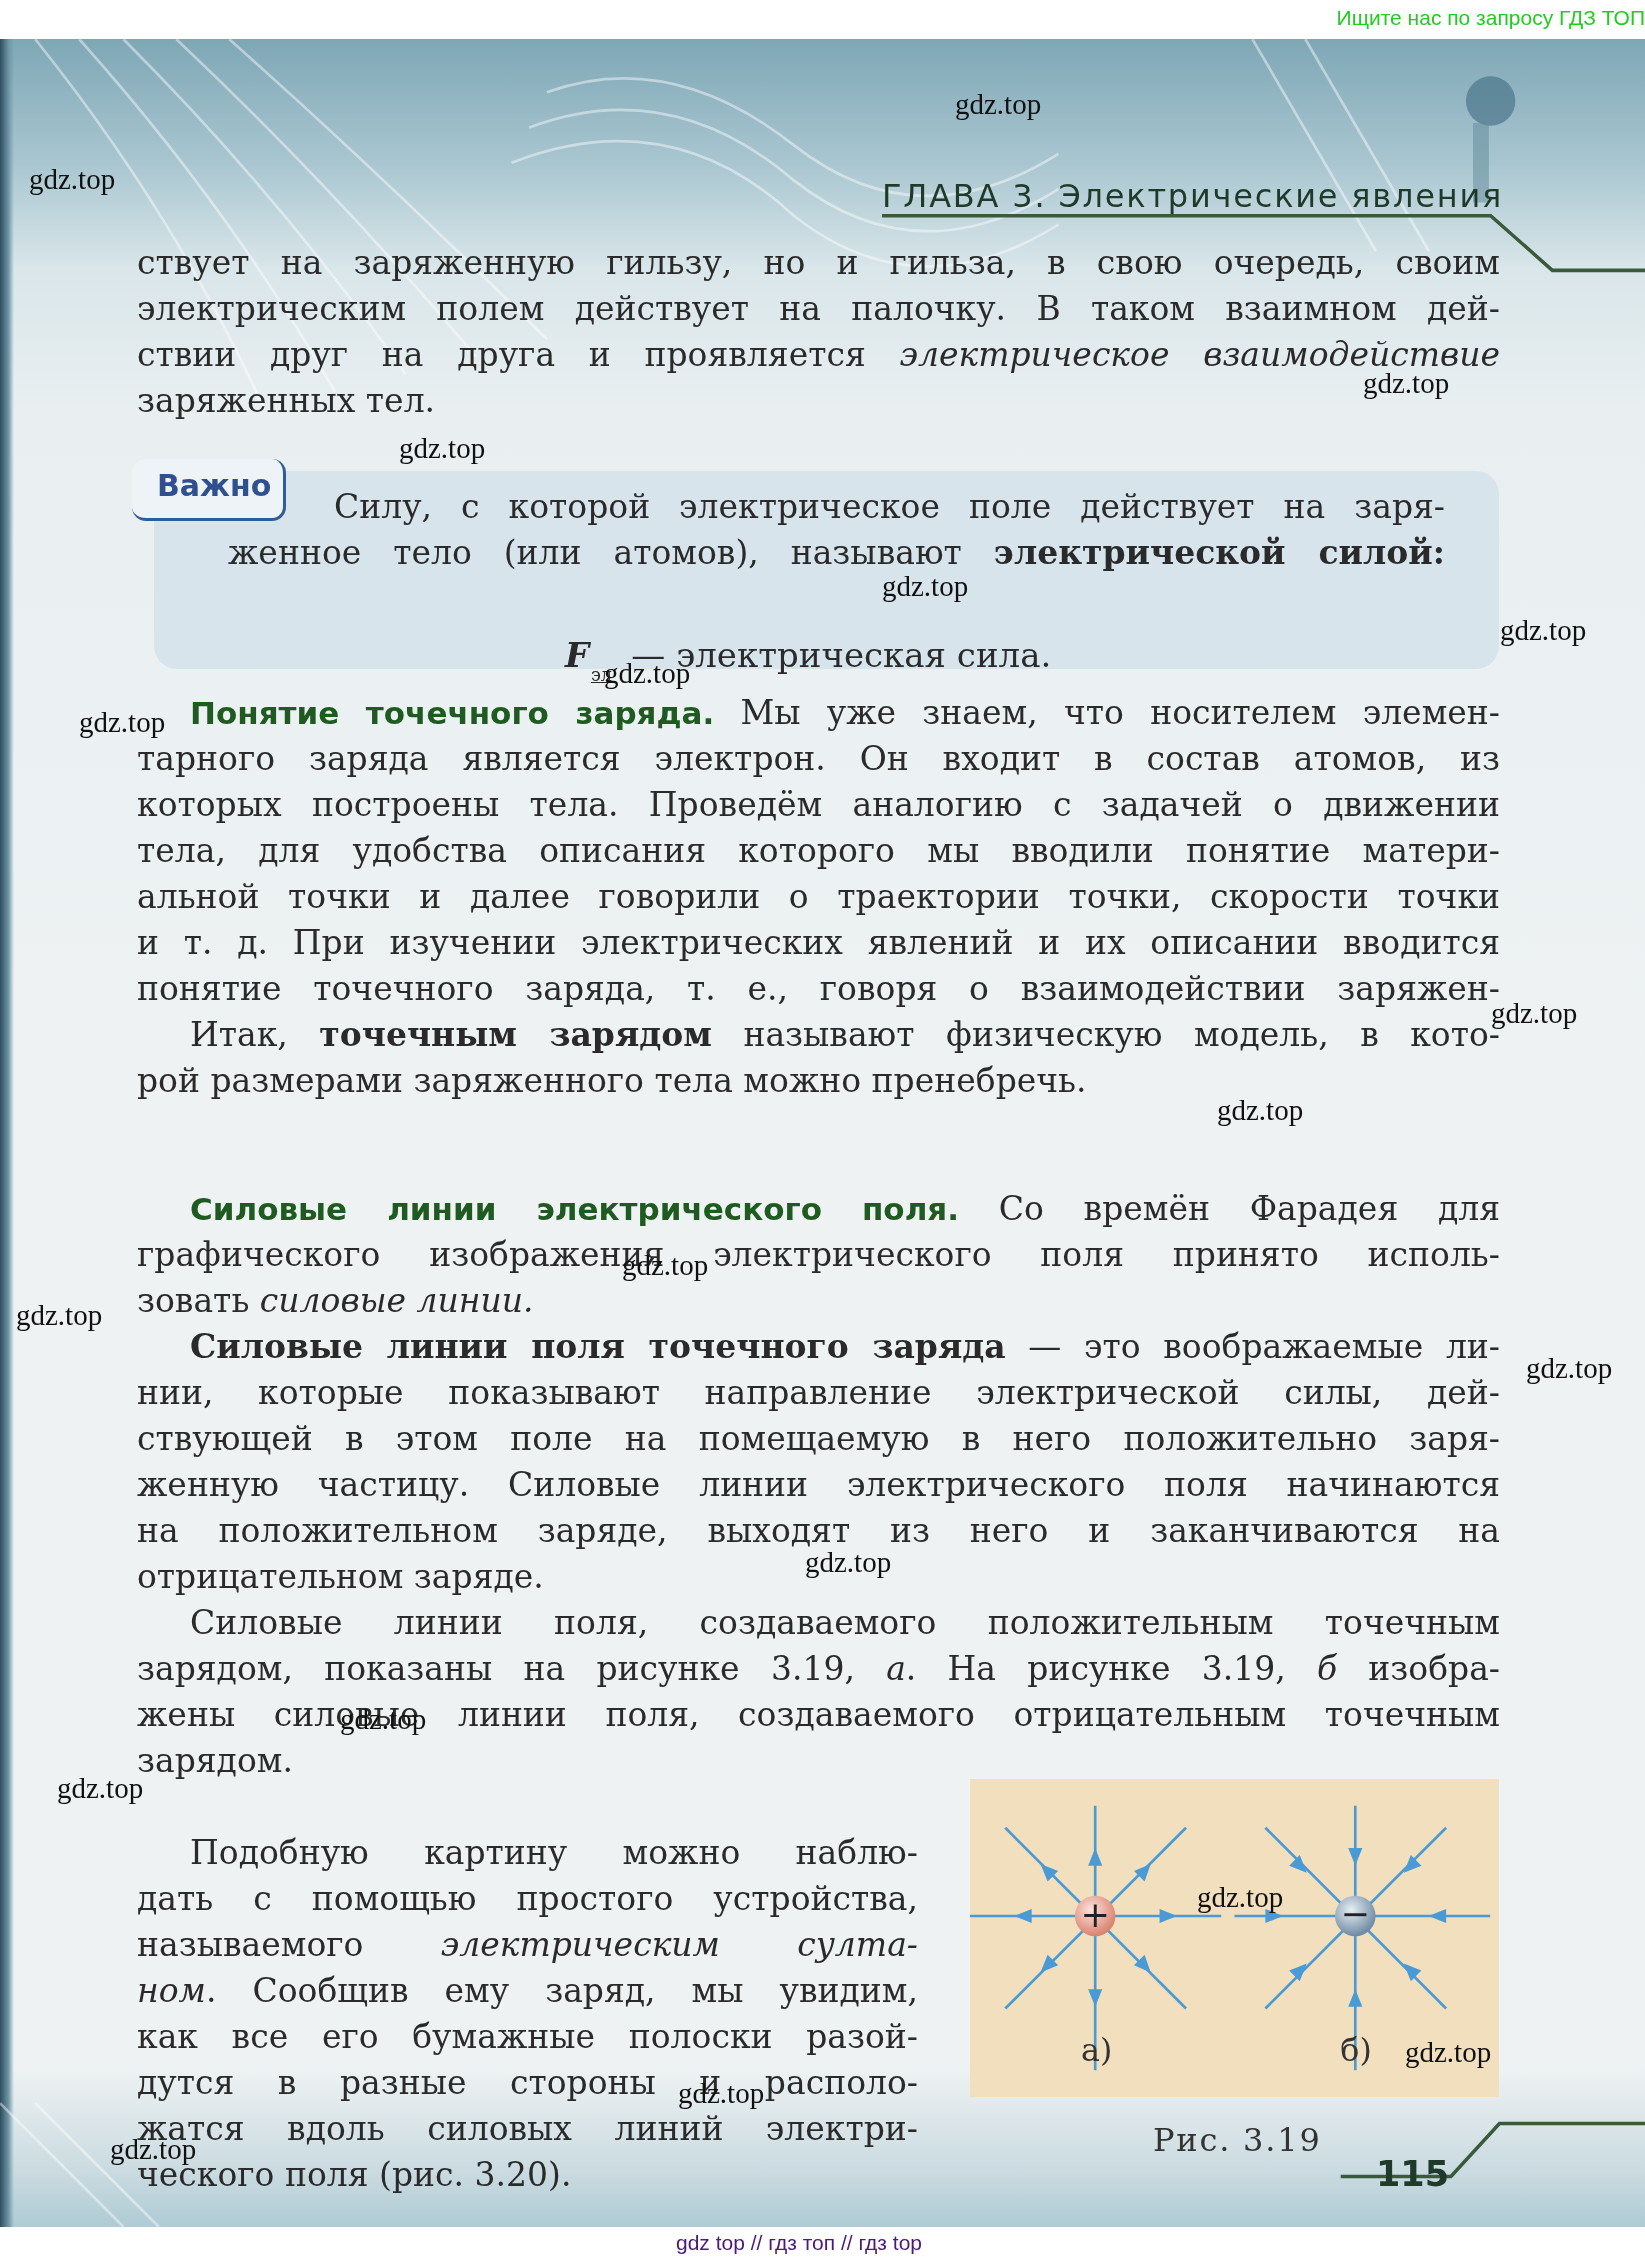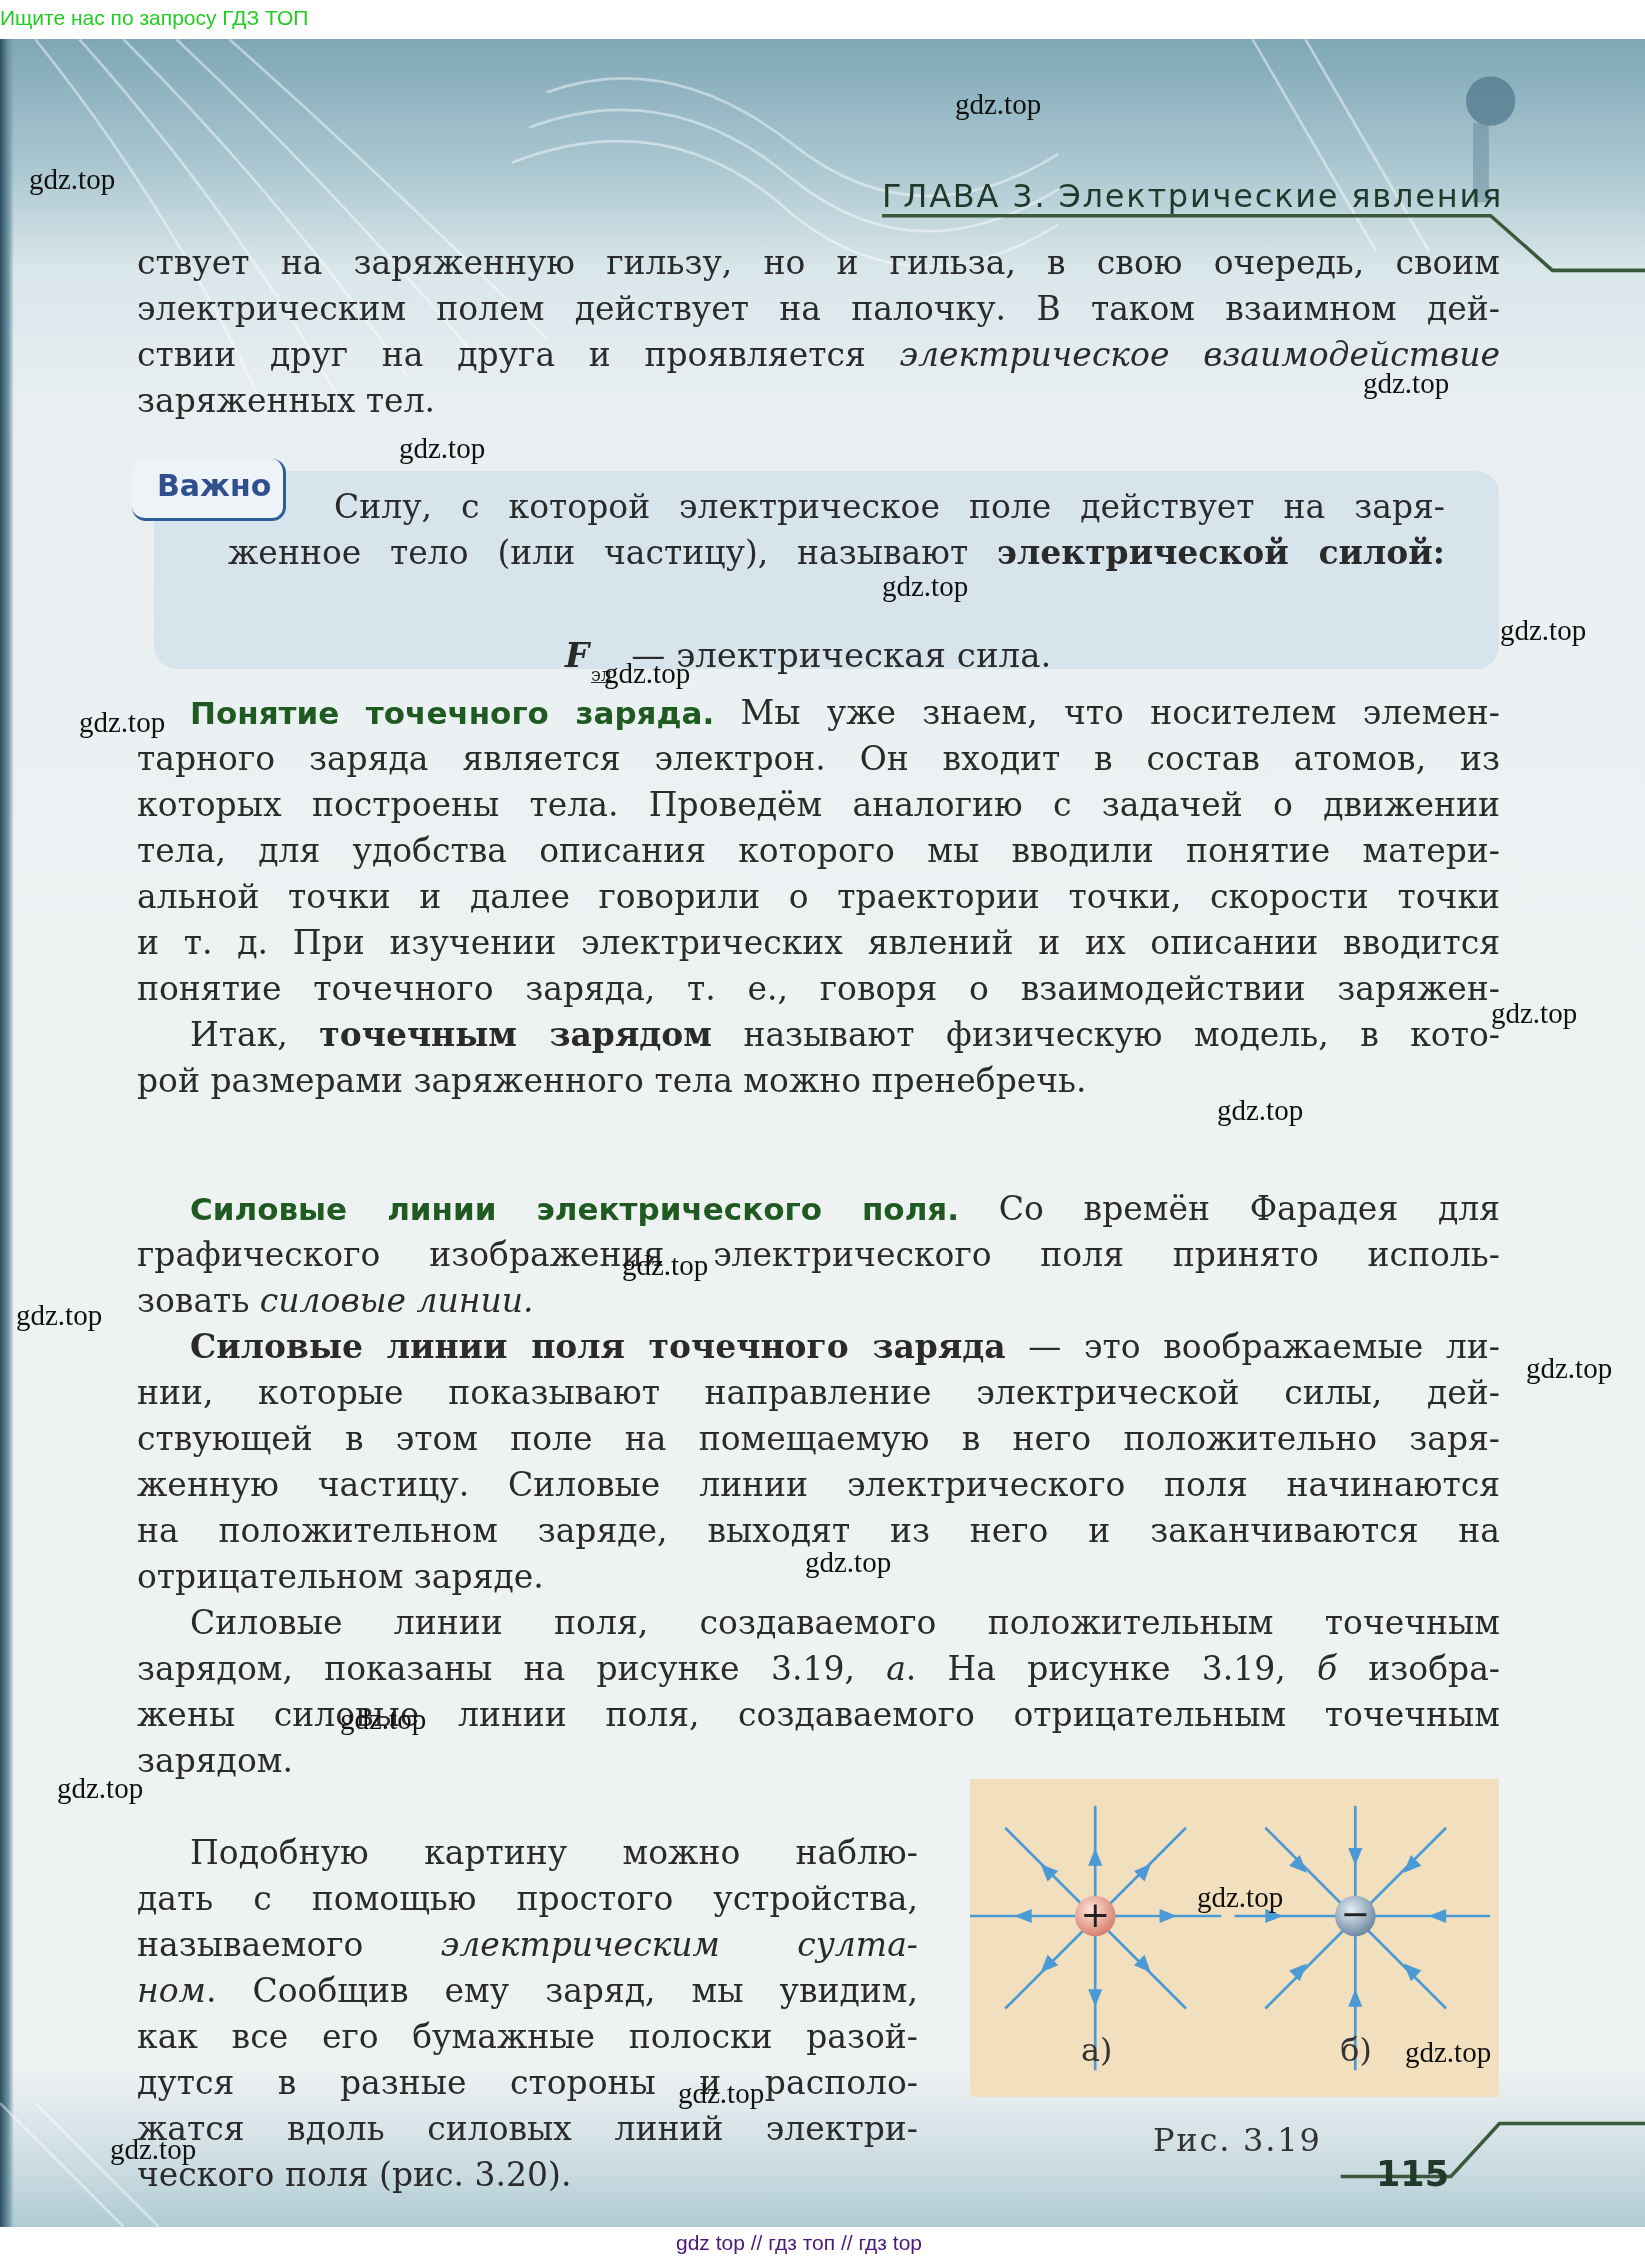--- a/index.html
+++ b/index.html
@@ -1,19 +1,19 @@
 <!DOCTYPE html>
 <html style="font-size:14px"><head>
 <meta charset="utf-8">
 <style>
   * { box-sizing: border-box; margin: 0; padding: 0; }
   html, body { width: 1645px; height: 2260px; overflow: hidden; background: #ffffff; }
   body { position: relative; font-family: "DejaVu Serif", "Liberation Serif", serif; }
 
-  .top-bar { position: absolute; left: 0; top: 0; width: 1645px; height: 39px; background: #fff; text-align: left; }
+  .top-bar { position: absolute; left: 0; top: 0; width: 1645px; height: 39px; background: #fff; text-align: right; }
   .top-bar span { font-family: "Liberation Sans", sans-serif; font-size: 21px; color: #22cc22; line-height: 35px; }
 
   .page { position: absolute; left: 0; top: 39px; width: 1645px; height: 2188px; overflow: hidden;
     background: linear-gradient(180deg, #7ea7b6 0px, #a9c6d0 124px, #d9e6ea 229px, #e9eff1 371px, #eef2f3 1059px, #eef2f3 2029px, #c9dae0 2135px, #aecbd4 2188px); }
   .page .spine { position: absolute; left: 0; top: 0; width: 14px; height: 100%; background: linear-gradient(90deg, #2d4d5e, #6f95a5 60%, rgba(0,0,0,0)); }
   .page .deco { position: absolute; left: 0; top: 0; width: 100%; height: 100%; }
 
   .chapter { position: absolute; left: 882px; top: 138px; font-family: "DejaVu Sans", sans-serif; font-size: 32px; color: #1f3a2a; letter-spacing: 1.8px; }
 
   .text { position: absolute; left: 137px; width: 1363px; font-size: 33px; line-height: 46px; color: #2a2a2a; text-align: justify; text-align-last: justify; }
@@ -81,21 +81,21 @@
     <span class="line"><span>ствии друг на друга и проявляется </span><em>электрическое взаимодействие</em></span>
     <span class="line end">заряженных тел.</span>
   </div>
 
   <div class="important-box"></div>
   <div class="important-tag">
     <span>Важно</span>
   </div>
   <div class="text" style="top:445px; left:228px; width:1217px;">
     <span class="line" style="padding-left:106px;">Силу, с которой электрическое поле действует на заря-</span>
-    <span class="line"><span>женное тело (или частицу), называют </span><b>электрической силой:</b></span>
+    <span class="line"><span>женное тело (или атомов), называют </span><b>электрической силой:</b></span>
   </div>
   <div class="formula">
     <span class="F">F</span><span class="sub">эл</span><span>— электрическая сила.</span>
   </div>
 
   <div class="text" style="top:651px;">
     <span class="line" style="padding-left:53px;"><span class="green-head">Понятие точечного заряда.</span><span> Мы уже знаем, что носителем элемен-</span></span>
     <span class="line">тарного заряда является электрон. Он входит в состав атомов, из</span>
     <span class="line">которых построены тела. Проведём аналогию с задачей о движении</span>
     <span class="line">тела, для удобства описания которого мы вводили понятие матери-</span>

